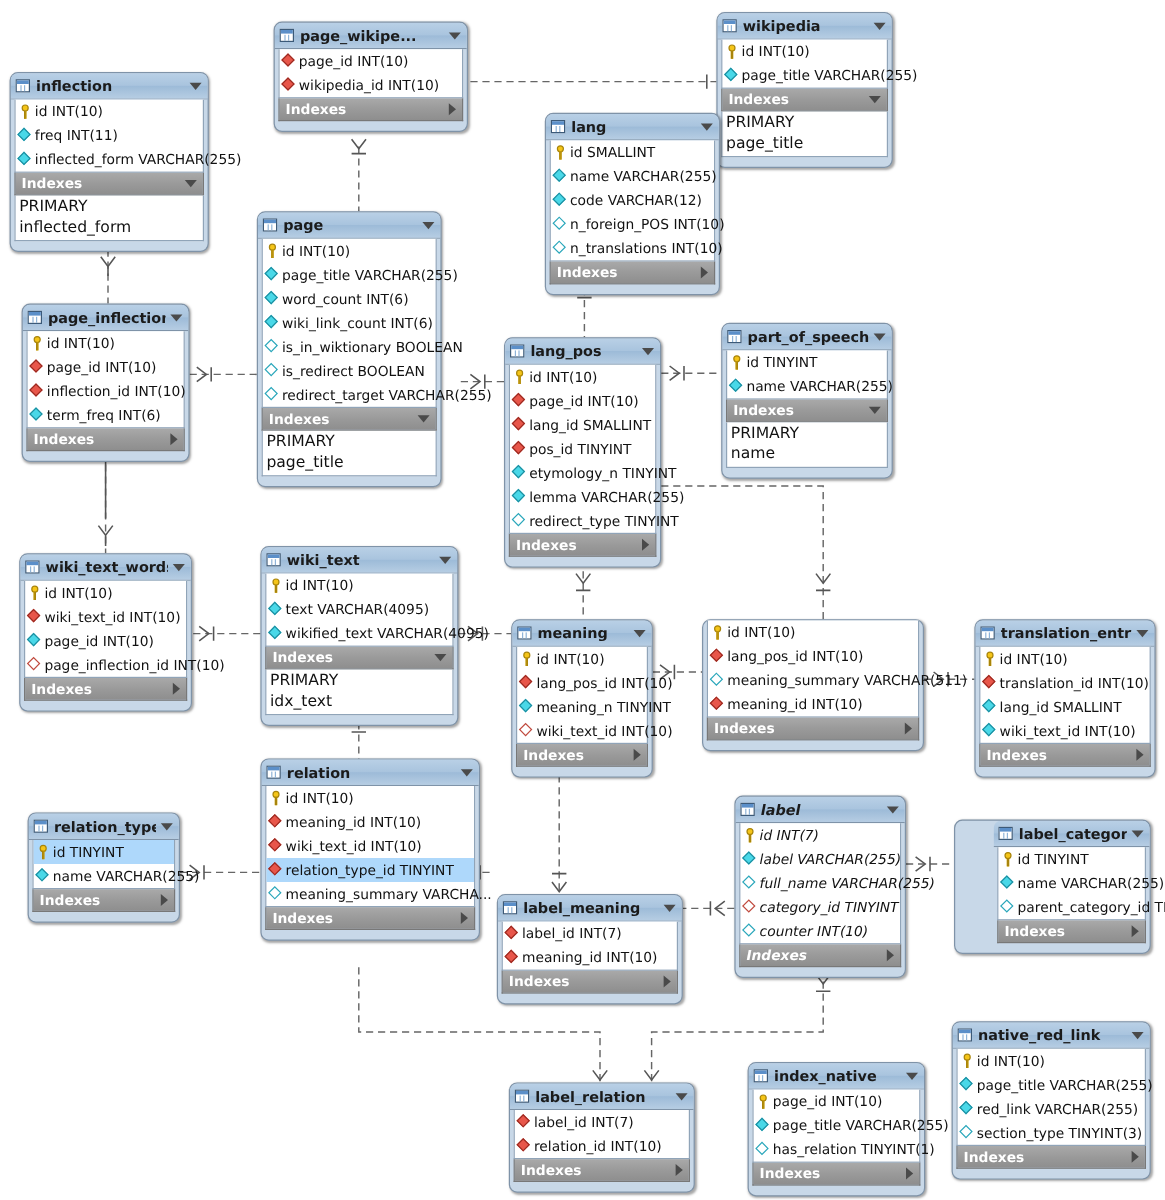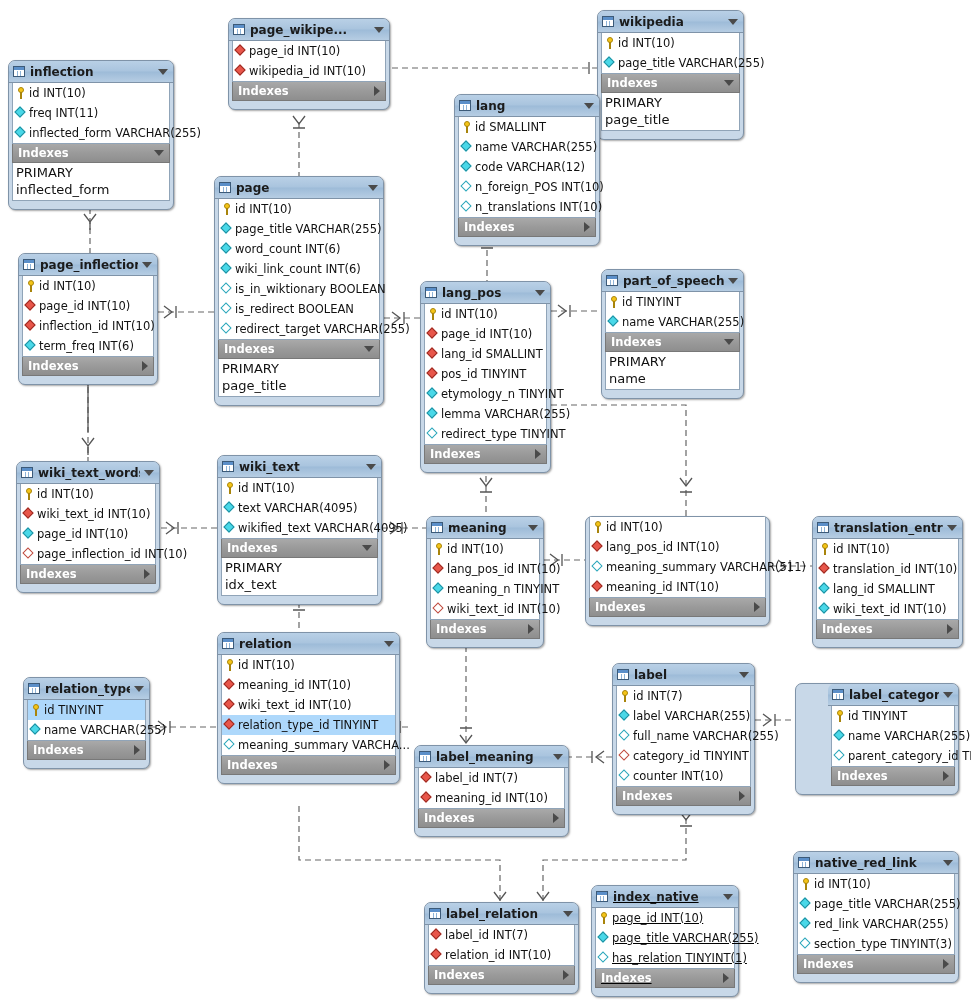--- a/index.html
+++ b/index.html
@@ -282,21 +282,21 @@
           <div class="col">
             <span class="ico dia cyan-h"></span>
             <span class="ctext">n_translations INT(10)</span>
           </div>
         </div>
         <div class="idxbar">
           <span class="ilabel">Indexes</span>
           <span class="caret right"></span>
         </div>
       </div>
-      <div class="tbl" style="left: 214px; top: 176px; width: 170px;">
+      <div class="tbl" style="left: 214px; top: 176px; width: 154px;">
         <div class="hdr">
           <span class="tbl-icon"></span>
           <span class="tname">page</span>
           <span class="caret"></span>
         </div>
         <div class="cols">
           <div class="col">
             <span class="ico key"></span>
             <span class="ctext">id INT(10)</span>
           </div>
@@ -616,21 +616,21 @@
           <div class="col">
             <span class="ico dia cyan"></span>
             <span class="ctext">name VARCHAR(255)</span>
           </div>
         </div>
         <div class="idxbar">
           <span class="ilabel">Indexes</span>
           <span class="caret right"></span>
         </div>
       </div>
-      <div class="tbl" style="left: 612px; top: 663px; width: 143px;">
+      <div class="tbl" style="left: 612px; top: 663px; width: 143px; font-style: italic;">
         <div class="hdr">
           <span class="tbl-icon"></span>
           <span class="tname">label</span>
           <span class="caret"></span>
         </div>
         <div class="cols">
           <div class="col">
             <span class="ico key"></span>
             <span class="ctext">id INT(7)</span>
           </div>
@@ -716,21 +716,21 @@
           <div class="col">
             <span class="ico dia red"></span>
             <span class="ctext">relation_id INT(10)</span>
           </div>
         </div>
         <div class="idxbar">
           <span class="ilabel">Indexes</span>
           <span class="caret right"></span>
         </div>
       </div>
-      <div class="tbl" style="left: 591px; top: 885px; width: 148px; text-decoration: underline;">
+      <div class="tbl" style="left: 623px; top: 885px; width: 148px;">
         <div class="hdr">
           <span class="tbl-icon"></span>
           <span class="tname">index_native</span>
           <span class="caret"></span>
         </div>
         <div class="cols">
           <div class="col">
             <span class="ico key"></span>
             <span class="ctext">page_id INT(10)</span>
           </div>

